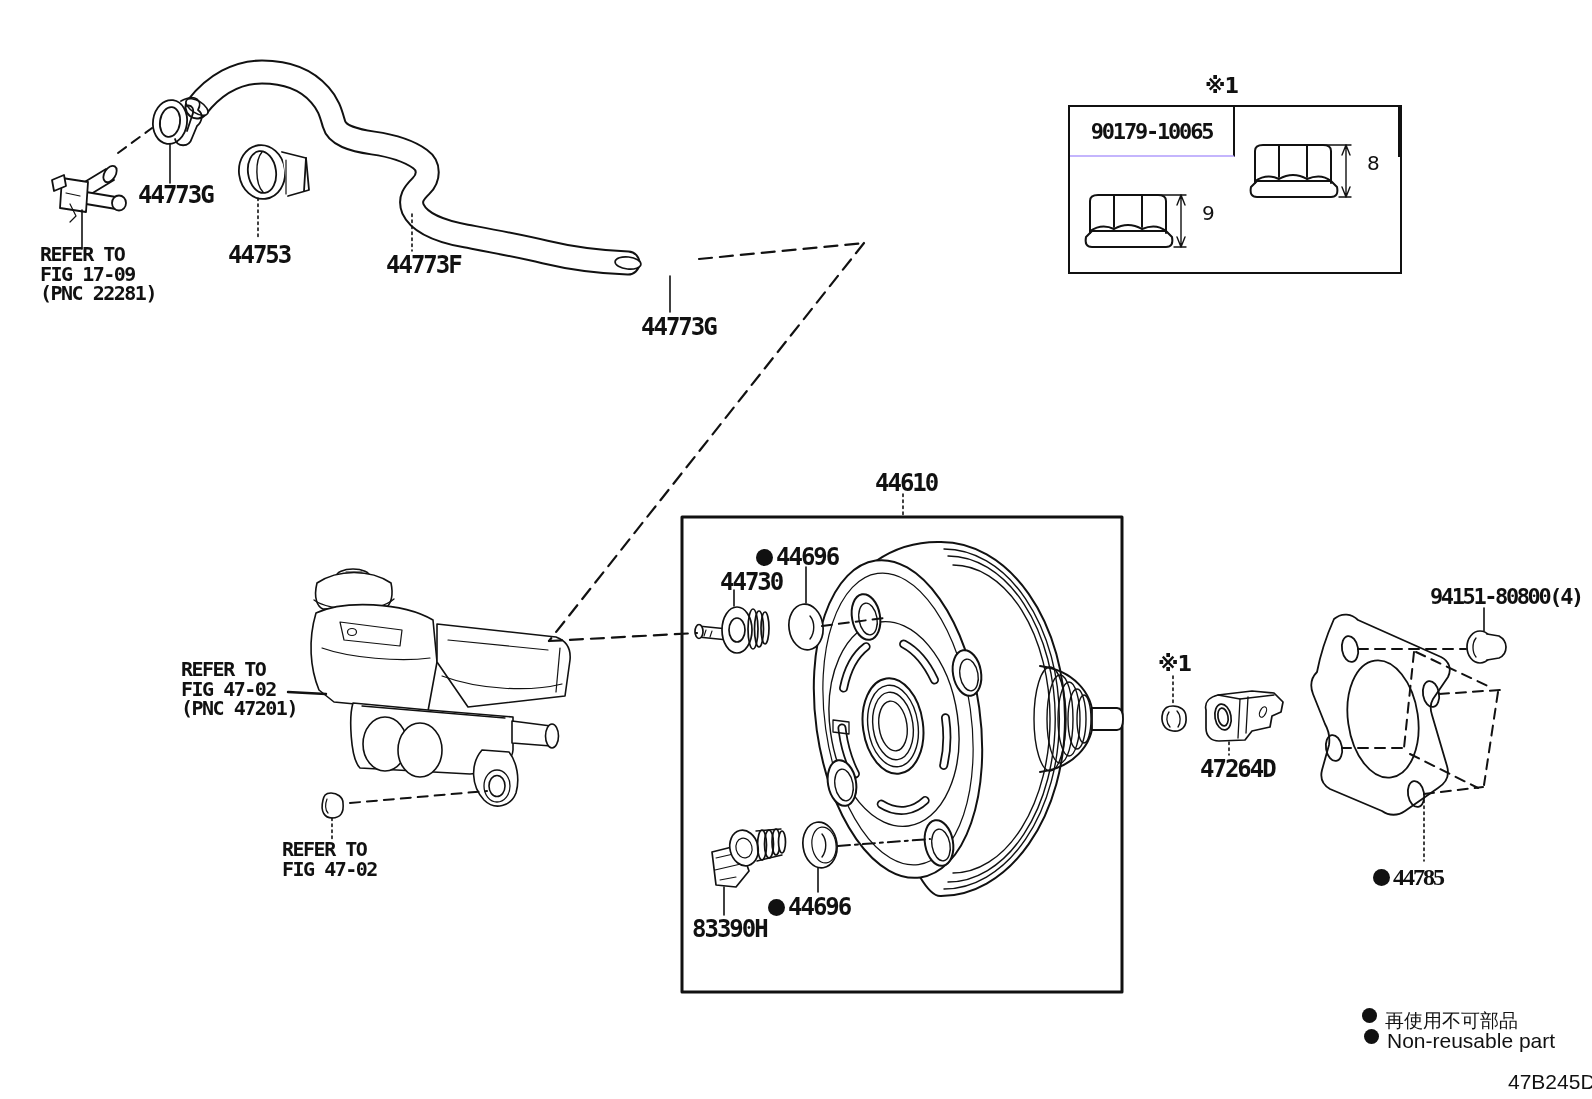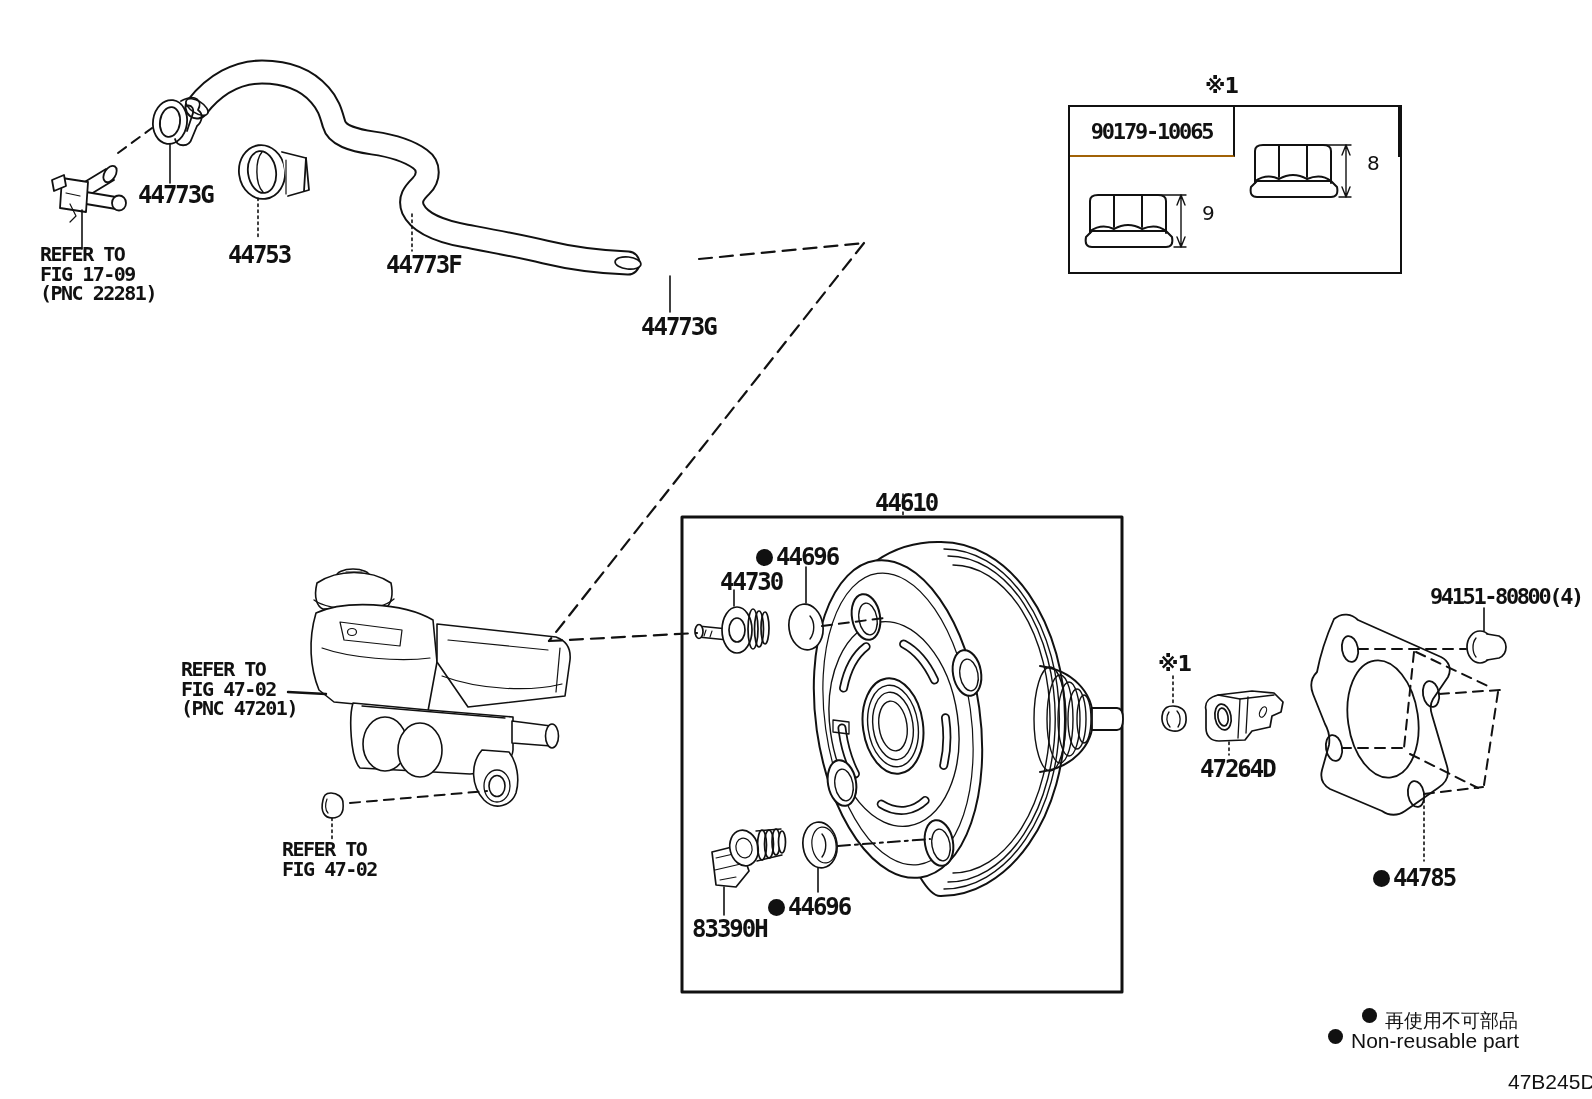--- a/index.html
+++ b/index.html
@@ -14,21 +14,21 @@
   .notemark{position:absolute;z-index:3;font:bold 21px "DejaVu Sans",sans-serif;
       letter-spacing:-1px;color:#111;white-space:nowrap;}
   .dot-icon{width:17px;height:17px;border-radius:50%;background:#111;flex:0 0 auto;}
   .dot-icon.sm{width:15px;height:15px;}
   
   #nut-table{position:absolute;left:1068px;top:105px;width:334px;height:169px;z-index:3;
       border:2px solid #111;box-sizing:border-box;display:grid;
       grid-template-columns:1fr 1fr;grid-template-rows:50px 1fr;}
   #nut-table .hcell{display:flex;align-items:center;justify-content:center;
       font:bold 22px "DejaVu Sans Mono",monospace;letter-spacing:-2.2px;
-      border-bottom:2px solid #a16207;box-sizing:border-box;}
+      border-bottom:2px solid #c4b5fd;box-sizing:border-box;}
   #nut-table .hcell.first,#nut-table .bcell.first{border-right:2px solid #111;}
   #nut-table .bcell{position:relative;box-sizing:border-box;}
   #nut-table .dim{position:absolute;left:132px;top:44px;font:20px "DejaVu Sans",sans-serif;}
   
   .legend-row{position:absolute;z-index:3;display:flex;align-items:flex-start;gap:8px;
       font:19px "Liberation Sans","DejaVu Sans",sans-serif;color:#111;white-space:nowrap;}
   .legend-row.en{font-size:21px;}
   #fig-code{position:absolute;left:1508px;top:1070px;z-index:3;
       font:21px "Liberation Sans","DejaVu Sans",sans-serif;color:#111;}
 </style>
@@ -282,21 +282,21 @@
     </div>
 
 <div class="pn" style="left:386px;top:251px;">
   <span>44773F</span>
     </div>
 
 <div class="pn" style="left:641px;top:313px;">
   <span>44773G</span>
     </div>
 
-<div class="pn" style="left:875px;top:469px;margin-top:20px;">
+<div class="pn" style="left:875px;top:469px;">
   <span>44610</span>
     </div>
 
 <div class="pn" style="left:756px;top:543px;">
   <span class="dot-icon"></span>
   <span>44696</span>
     </div>
 
 <div class="pn" style="left:704px;top:568px;margin-left:16px;">
   <span>44730</span>
@@ -321,21 +321,21 @@
 <div class="pn" style="left:692px;top:915px;justify-content:flex-end;">
   <span>83390H</span>
     </div>
 
 <div class="notemark" style="left:1158px;top:652px;">※1</div>
 
 <div class="pn" style="left:1200px;top:755px;">
   <span>47264D</span>
     </div>
 
-<div class="pn" style="left:1373px;top:864px;">
+<div class="pn" style="left:1373px;top:864px;font-family:Liberation Serif, serif;">
   <span class="dot-icon"></span>
   <span>44785</span>
     </div>
 
 <div class="pn sm" style="left:1430px;top:584px;">
   <span>94151-80800(4)</span>
     </div>
 
 <div class="notemark" style="left:1205px;top:74px;">※1</div>
 
@@ -362,19 +362,19 @@
       <path d="M103,10 L103,62 M103,10 L99,20 M103,10 L107,20 M103,62 L99,52 M103,62 L107,52" stroke-width="1.4"></path>
     </svg>
     <span class="dim">9</span>
   </div>
 </div>
 
 <div class="legend-row" style="left:1362px;top:1008px;">
   <span class="dot-icon sm"></span>
   <span>再使用不可部品</span>
 </div>
-<div class="legend-row en" style="left:1328px;top:1029px;">
+<div class="legend-row en" style="left:1364px;top:1029px;">
   <span class="dot-icon sm"></span>
   <span>Non-reusable part</span>
 </div>
 <div id="fig-code">47B245D</div>
 
 </div>
 
 </body></html>

